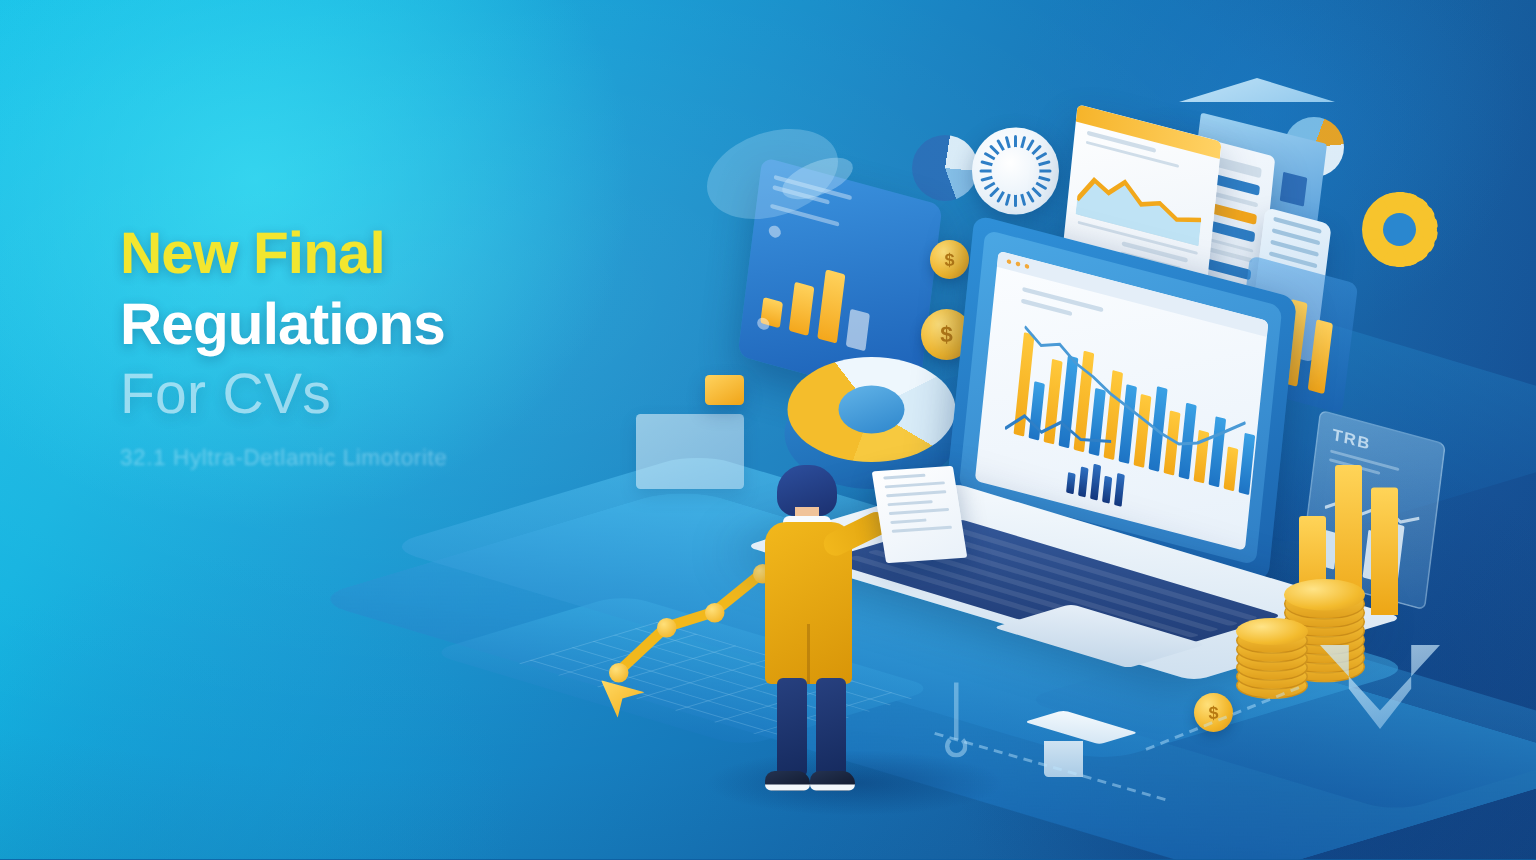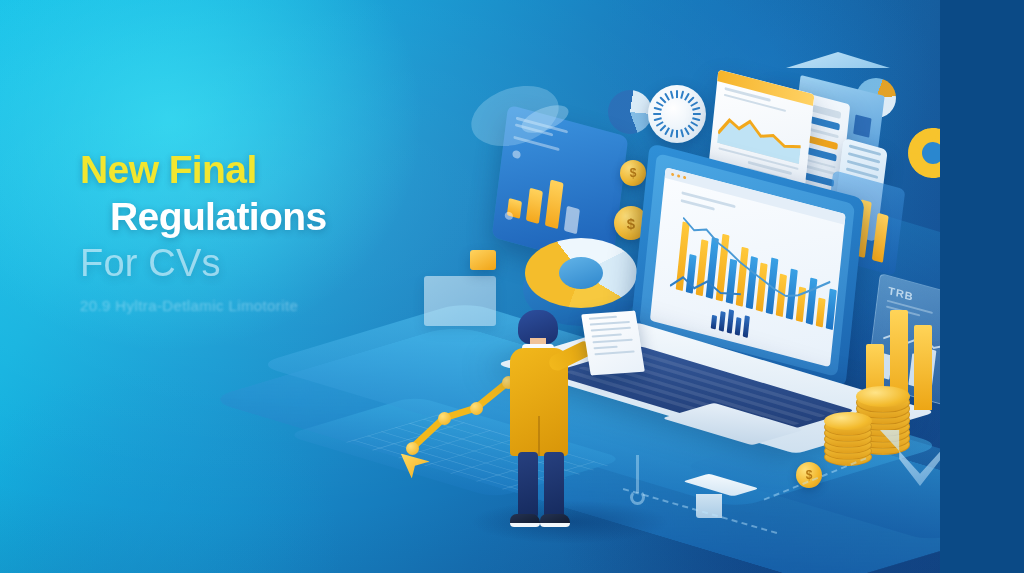--- a/index.html
+++ b/index.html
@@ -1,18 +1,18 @@
 <!DOCTYPE html>
 <html><head>
 <meta charset="utf-8">
 <style>
   html,body{margin:0;padding:0;background:#0b4a86;}
   *{box-sizing:border-box;}
   .stage{
-    position:relative;width:940px;height:573px;overflow:hidden;
+    position:relative;width:1024px;height:573px;overflow:hidden;
     font-family:"Liberation Sans","DejaVu Sans",sans-serif;
     background:#1479bf;
   }
   
   .bg-base{position:absolute;inset:0;
     background:linear-gradient(118deg,#14c0e8 0%,#13b3e0 16%,#1499d2 33%,#1682c2 48%,#1670b3 62%,#1863a6 76%,#17549a 88%,#164c90 100%);}
   .bg-glow-tl{position:absolute;left:-180px;top:-200px;width:700px;height:640px;
     background:radial-gradient(closest-side,rgba(40,215,240,.85),rgba(40,215,240,0) 72%);}
   .bg-glow-bl{position:absolute;left:-140px;top:300px;width:560px;height:500px;
     background:radial-gradient(closest-side,rgba(25,150,208,.55),rgba(25,150,208,0) 72%);}
@@ -21,21 +21,21 @@
   .bg-glow-tr{position:absolute;right:-60px;top:-140px;width:480px;height:430px;
     background:radial-gradient(closest-side,rgba(30,125,200,.5),rgba(30,125,200,0) 72%);}
   .bg-vig{position:absolute;inset:0;
     background:radial-gradient(130% 115% at 26% 34%,rgba(255,255,255,.10),rgba(0,0,0,0) 48%,rgba(2,35,80,.30) 100%);}
 
   
   .headline{position:absolute;left:80px;top:150px;width:360px;user-select:none;}
   .hl-line{font-weight:700;letter-spacing:-.6px;line-height:1.0;margin:0 0 8px 0;}
   .hl-1{font-size:39px;color:#f2e62f;text-shadow:0 2px 7px rgba(4,48,90,.30);}
   .hl-2{font-size:39px;color:#ffffff;text-shadow:0 2px 7px rgba(4,48,90,.30);}
-  .hl-3{font-size:39px;color:#ffffff;text-shadow:0 2px 7px rgba(4,48,90,.30);margin-left:30px;}
+  .hl-3{font-size:39px;color:#ffffff;text-shadow:0 2px 7px rgba(4,48,90,.30);}
   .hl-4{font-size:38px;color:rgba(226,246,255,.62);font-weight:400;letter-spacing:.2px;
         text-shadow:0 2px 9px rgba(4,48,90,.22);margin-top:2px;}
   .hl-sub{font-size:15px;color:rgba(210,240,255,.40);font-weight:400;margin-top:15px;
         letter-spacing:.4px;filter:blur(.9px);}
 
   
   .plat{position:absolute;}
   .plat-main{left:330px;top:330px;width:620px;height:250px;
      background:linear-gradient(160deg,rgba(58,178,232,.60),rgba(24,108,186,.62));
      transform:matrix(1,.30,-1,.30,0,0);transform-origin:50% 50%;
@@ -285,21 +285,21 @@
       <div class="grid-l" style="left: 0px; right: 0px; top: 70px; height: 1px;"></div>
       <div class="grid-l" style="top: 0px; bottom: 0px; left: 130px; width: 1px;"></div>
       <div class="grid-l" style="left: 0px; right: 0px; top: 84px; height: 1px;"></div>
       <div class="grid-l" style="top: 0px; bottom: 0px; left: 156px; width: 1px;"></div>
     </div>
 
   <div class="headline">
     <div class="hl-line hl-1">New Final</div>
     <div class="hl-line hl-3">Regulations</div>
     <div class="hl-line hl-4">For CVs</div>
-    <div class="hl-sub">20.9 Hyltra-Detlamic Limotorite</div>
+    <div class="hl-sub">32.1 Hyltra-Detlamic Limotorite</div>
   </div>
 
   <div class="pie-small"></div>
   <div class="pie-small2"></div>
 
   <div class="clock" id="clockHost">
       <div class="clock-tick" style="transform: rotate(165deg);"></div>
       <div class="clock-tick" style="transform: rotate(150deg);"></div>
       <div class="clock-tick" style="transform: rotate(135deg);"></div>
       <div class="clock-tick" style="transform: rotate(120deg);"></div>

